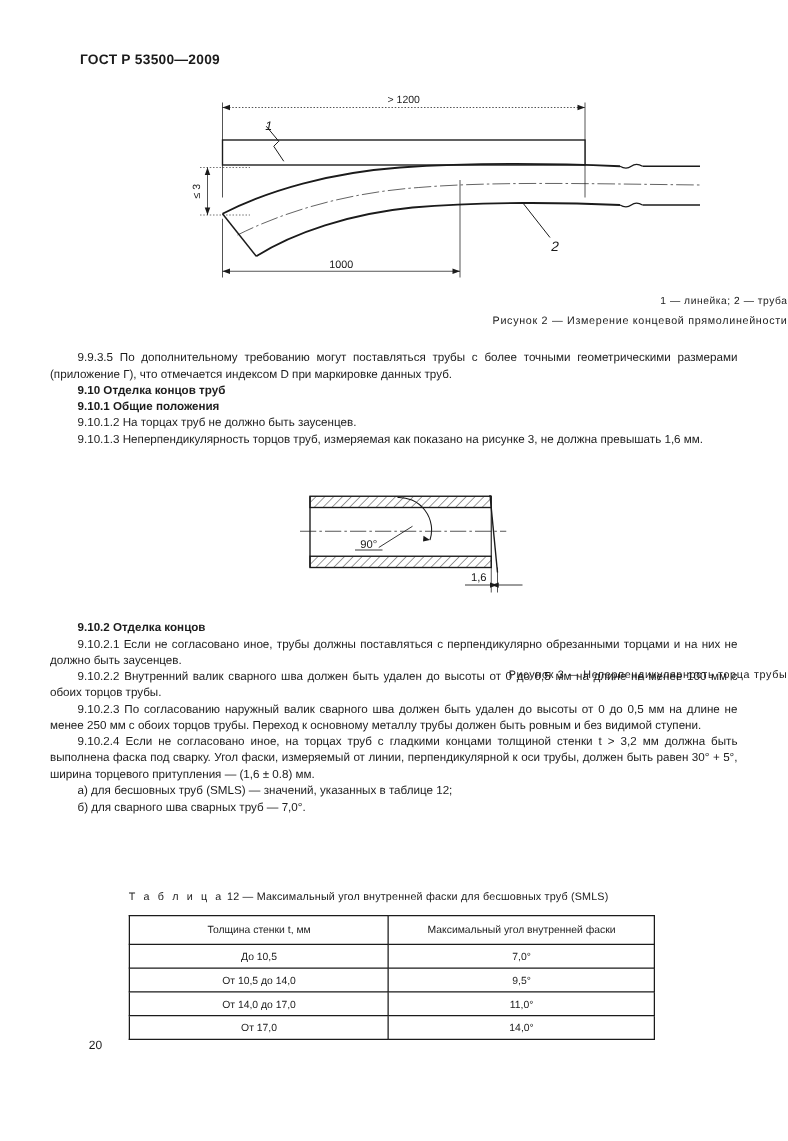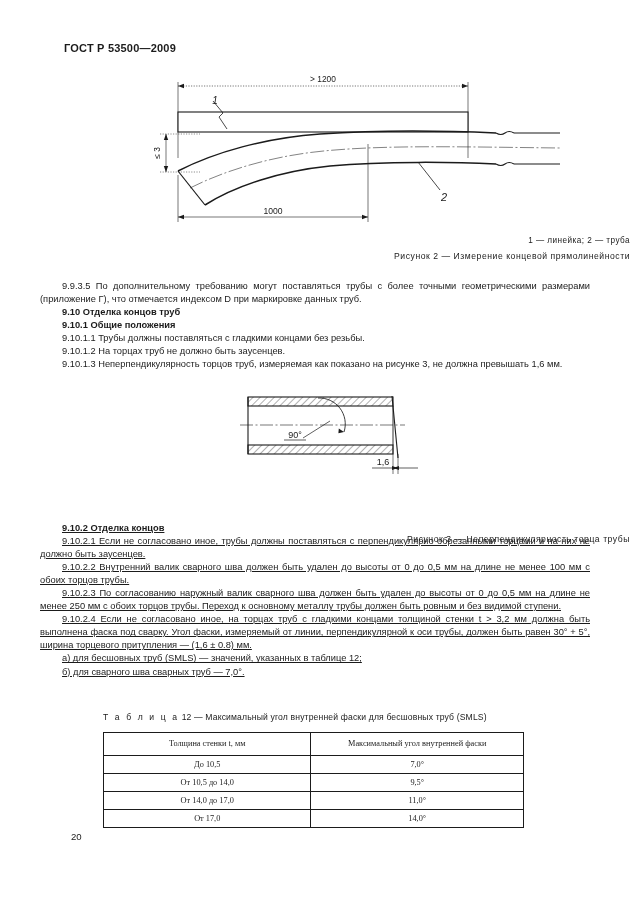--- a/index.html
+++ b/index.html
@@ -63,41 +63,40 @@
   }
   .body-text p {
     margin: 0;
   }
   .indent { text-indent: 22px; }
   .bold-head {
     font-weight: bold;
     text-indent: 22px;
   }
   #text-block-1 { top: 280px; }
-  #text-block-2 { top: 522px; text-decoration: underline; }
+  #text-block-2 { top: 496px; }
 
   .table-caption {
     position: absolute;
     left: 103px;
     top: 712px;
     font-size: 8.6px;
     letter-spacing: 0.15px;
     white-space: nowrap;
   }
   .table-caption .spaced {
     letter-spacing: 2.1px;
   }
   table.spec-table {
     position: absolute;
     left: 103px;
     top: 732px;
     width: 421px;
     border-collapse: collapse;
     font-size: 8.3px;
-    font-family: Liberation Serif, serif;
   }
   table.spec-table th,
   table.spec-table td {
     border: 1px solid #1b1b1b;
     text-align: center;
     padding: 4px 2px;
     font-weight: normal;
   }
   table.spec-table th {
     padding: 6px 4px;
@@ -178,21 +177,20 @@
     </svg>
   </div>
 
   <div class="fig-caption" id="fig2-legend">1 — линейка; 2 — труба</div>
   <div class="fig-caption" id="fig2-caption">Рисунок 2 — Измерение концевой прямолинейности</div>
 
   <div class="body-text" id="text-block-1">
     <p class="indent">9.9.3.5 По дополнительному требованию могут поставляться трубы с более точными геометрическими размерами (приложение Г), что отмечается индексом D при маркировке данных труб.</p>
     <p class="bold-head">9.10 Отделка концов труб</p>
     <p class="bold-head">9.10.1 Общие положения</p>
-    <p class="indent">9.10.1.1 Трубы должны поставляться с гладкими концами без резьбы.</p>
     <p class="indent">9.10.1.2 На торцах труб не должно быть заусенцев.</p>
     <p class="indent">9.10.1.3 Неперпендикулярность торцов труб, измеряемая как показано на рисунке 3, не должна превышать 1,6 мм.</p>
   </div>
 
   <div class="fig-block" id="figure-3">
     <svg width="630" height="92" viewBox="0 0 630 92">
       <defs>
         <pattern id="hatch" patternUnits="userSpaceOnUse" width="5" height="5" patternTransform="rotate(45)">
           <line x1="0" y1="0" x2="0" y2="5" stroke="#1b1b1b" stroke-width="0.7"></line>
         </pattern>

